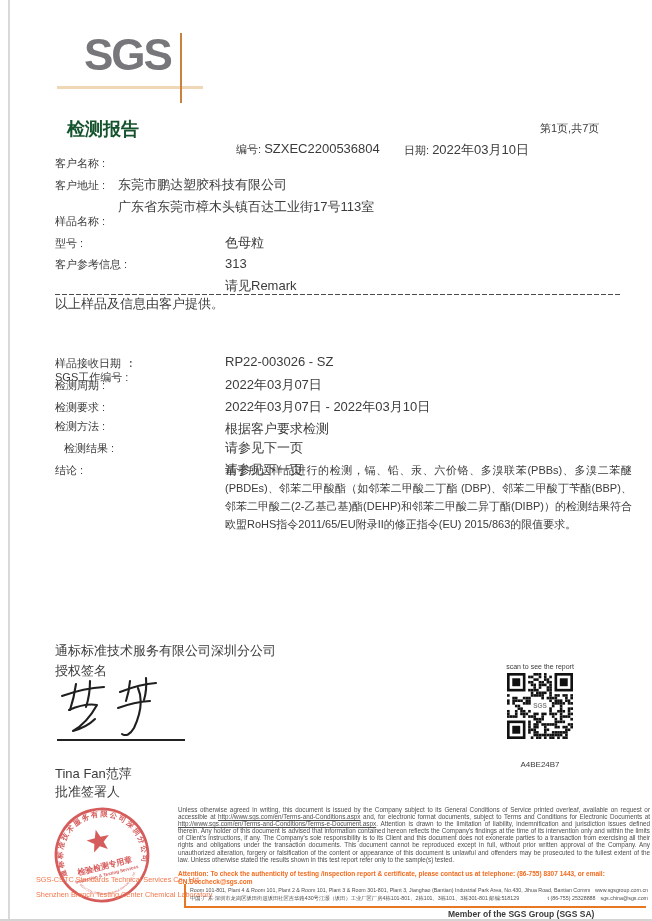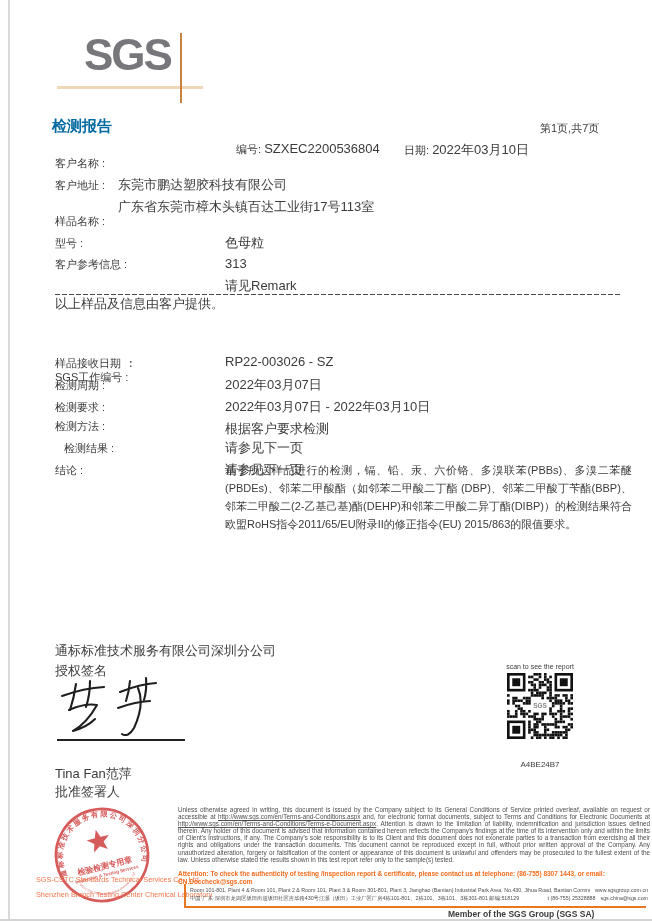--- a/index.html
+++ b/index.html
@@ -9,21 +9,21 @@
   .edge-left{left:8px;top:0;width:2px;height:921px;background:#d9d9d9;}
   .edge-bottom{left:0;bottom:0;width:652px;height:2px;background:#d4d4d4;}
 
   
   .sgs-logo{left:84px;top:32px;font-size:44px;font-weight:800;color:#77777b;
             letter-spacing:-2px;line-height:46px;}
   .logo-hline{left:57px;top:86px;width:146px;height:3px;background:#f0d8b6;}
   .logo-vline{left:180px;top:33px;width:2px;height:70px;background:#c8823c;}
 
   
-  .doc-title{left:52px;top:117px;font-size:15px;font-weight:bold;color:#0369a1;}
+  .doc-title{left:67px;top:117px;font-size:18px;font-weight:bold;color:#14532d;}
   .h-num{left:236px;top:121px;font-size:11px;}
   .h-date{left:404px;top:121px;font-size:11px;}
   .h-pages{left:540px;top:121px;font-size:11px;}
 
   .lbl{font-size:11px;color:#3b3b3b;}
   .val{font-size:13px;color:#3b3b3b;margin-top:20px;}
   .row span{display:inline-block;}
 
   .dashed-rule{left:55px;top:294px;width:567px;height:1px;
     background:repeating-linear-gradient(90deg,#4a4a4a 0 5px,transparent 5px 7px);}

